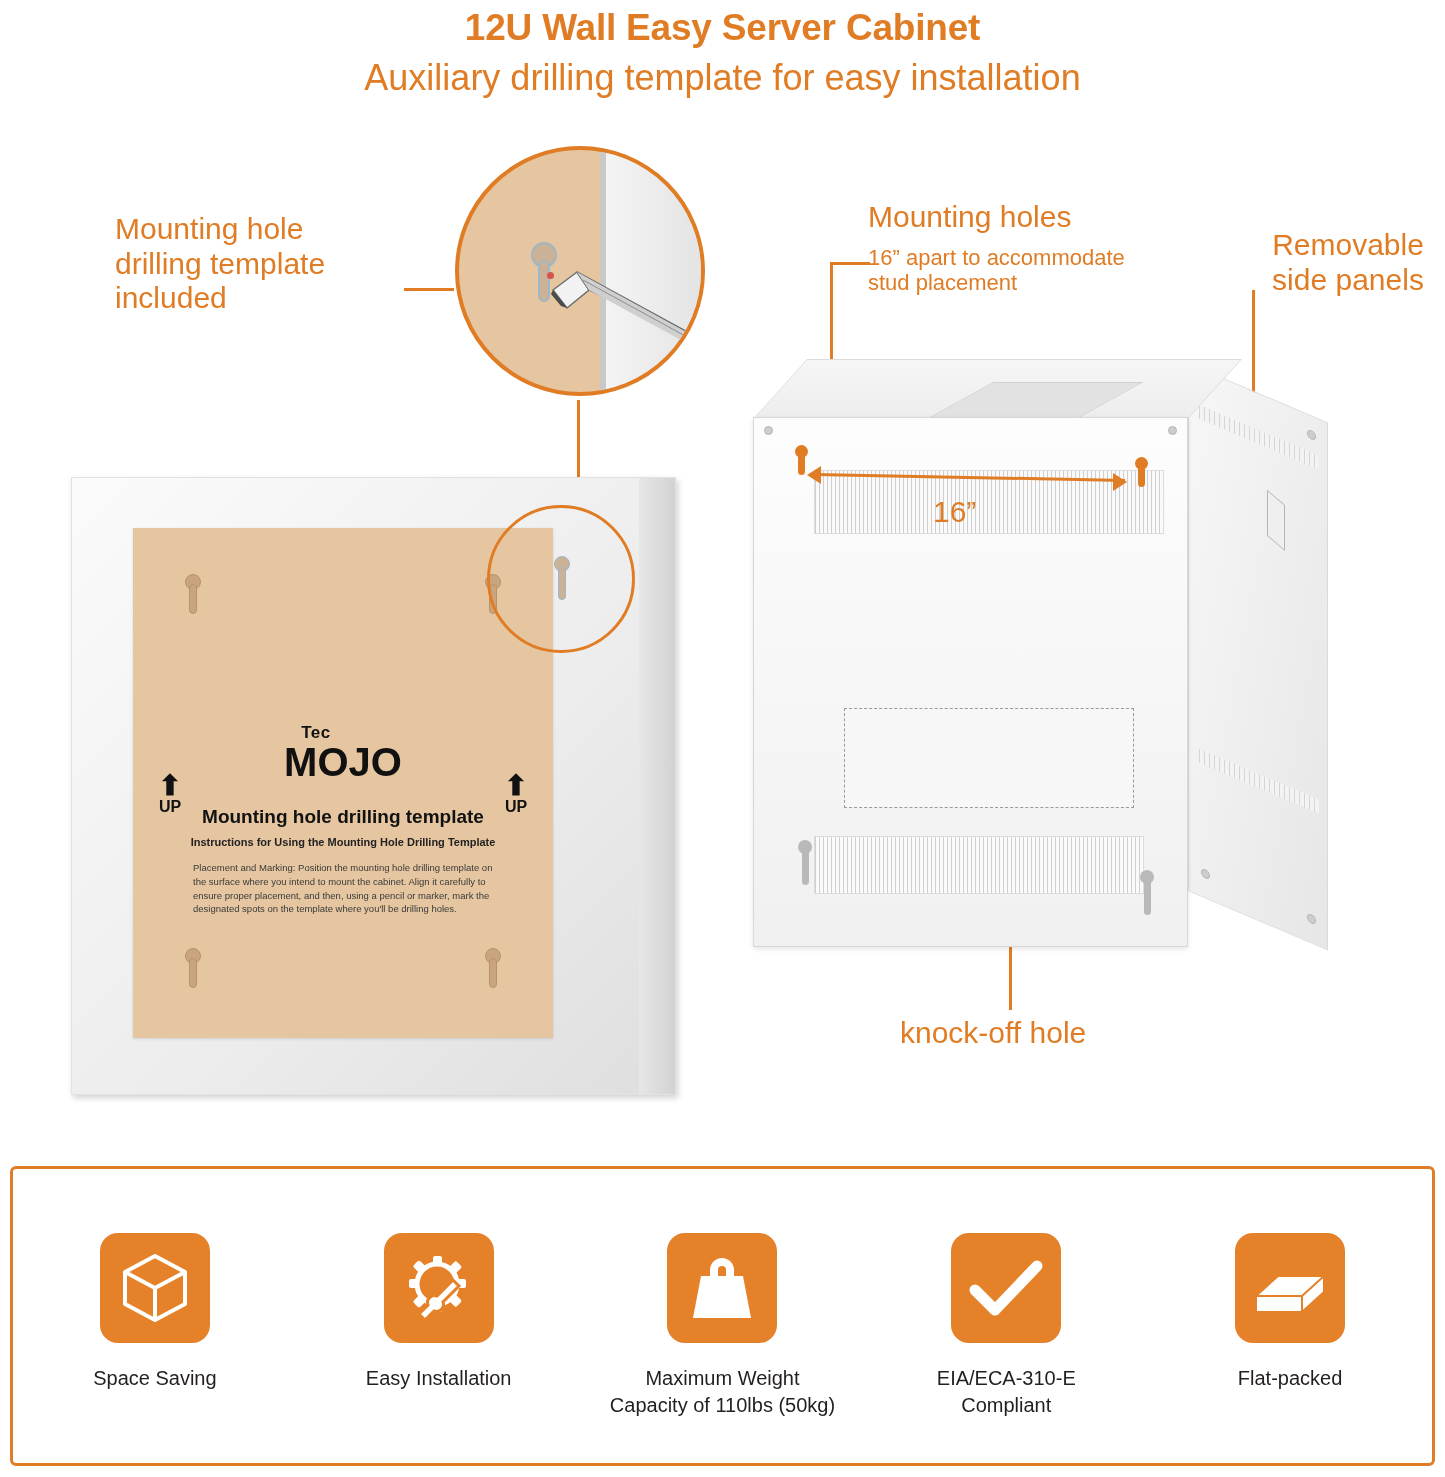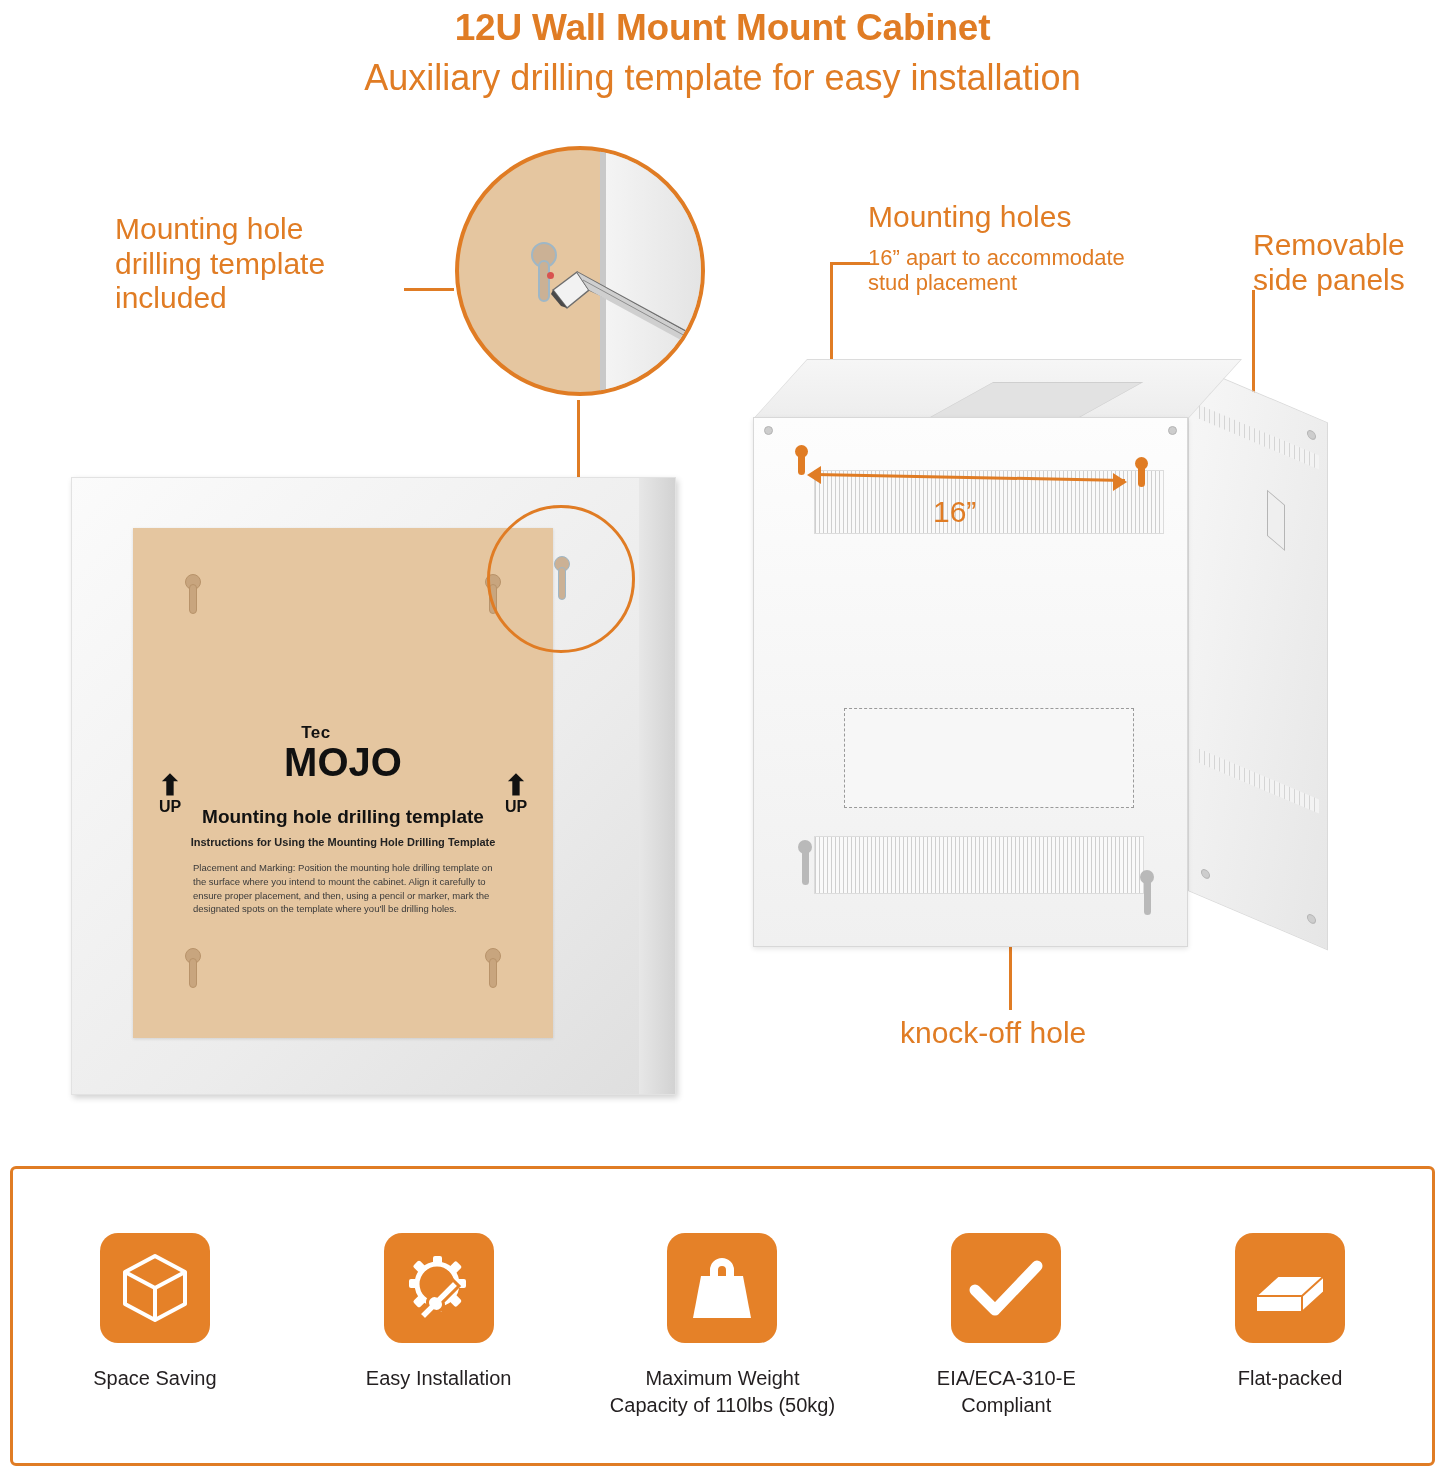--- a/index.html
+++ b/index.html
@@ -464,21 +464,21 @@
     color: #231f20;
     line-height: 1.35;
   }
 </style>
 </head>
 <body>
 
 <div class="page">
 
   <div class="header">
-    <div class="title">12U Wall Mount Mount Cabinet</div>
+    <div class="title">12U Wall Easy Server Cabinet</div>
     <div class="subtitle">Auxiliary drilling template for easy installation</div>
   </div>
 
   <div class="label-orange label-big" style="left:115px; top:212px; width:290px; white-space:pre-line;">Mounting hole
 drilling template
 included</div>
 
   <div class="magnifier">
     <div class="mag-edge"></div>
     <div class="mag-wall"></div>
@@ -546,21 +546,21 @@
   <div class="highlight-circle"></div>
   <div class="hl-kh">
       <div class="c"></div>
       <div class="s"></div>
     </div>
 
   <div class="label-orange label-big" style="left:868px; top:200px;">Mounting holes</div>
   <div class="label-orange label-sub" style="left:868px; top:245px; width:330px; white-space:pre-line;">16” apart to accommodate
 stud placement</div>
 
-  <div class="label-orange label-big" style="left:1253px; top:228px; width:190px; white-space:pre-line;">Removable
+  <div class="label-orange label-big" style="left:1253px; top:228px; width:190px; white-space:pre-line;text-align:center;">Removable
 side panels</div>
 
   <div class="label-orange label-big" style="left:900px; top:1016px;text-align:center;">knock-off hole</div>
 
   <div class="leader" style="left:830px; top:262px; width:40px; height:3px;"></div>
   <div class="leader" style="left:830px; top:262px; width:3px; height:162px;"></div>
   <div class="dot" style="left:821px; top:418px;"></div>
 
   <div class="leader" style="left:1252px; top:290px; width:3px; height:206px;"></div>
   <div class="dot" style="left:1246px; top:492px;"></div>

